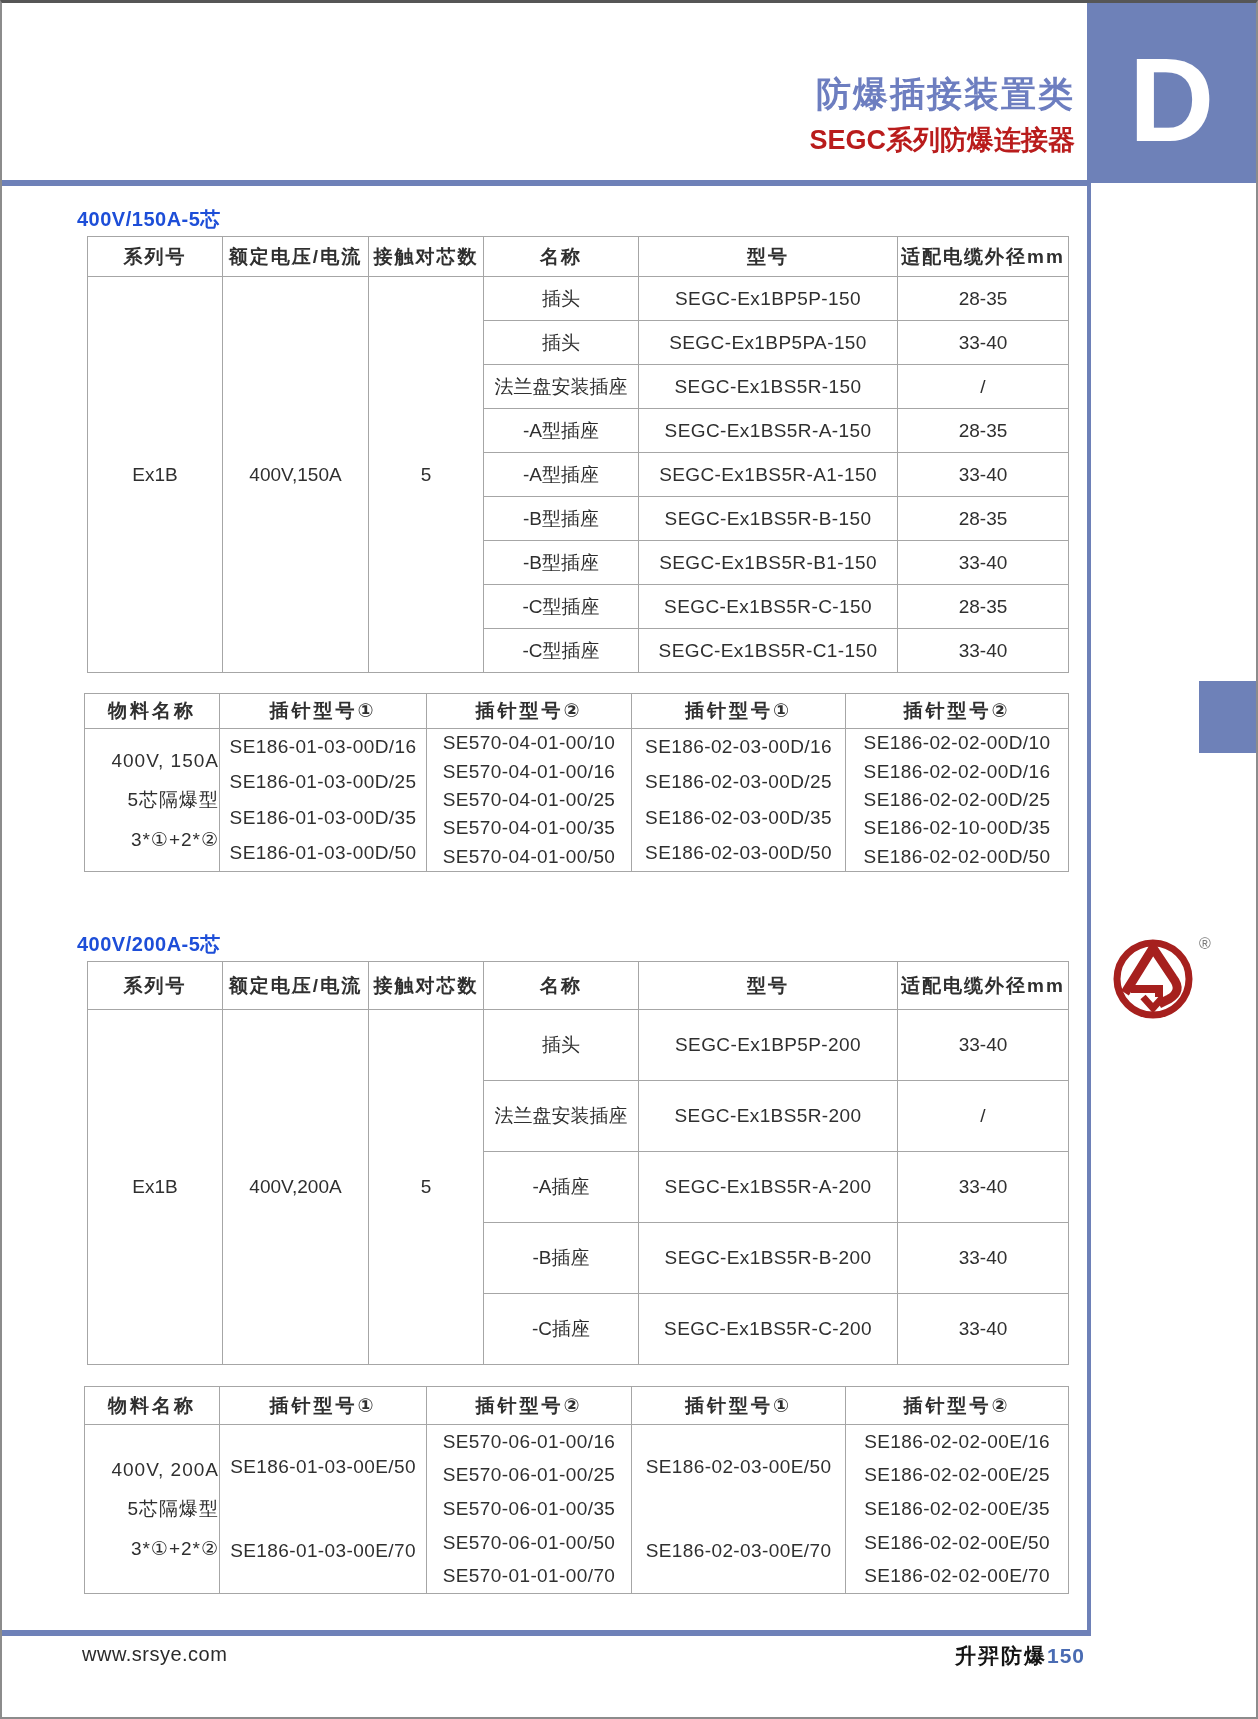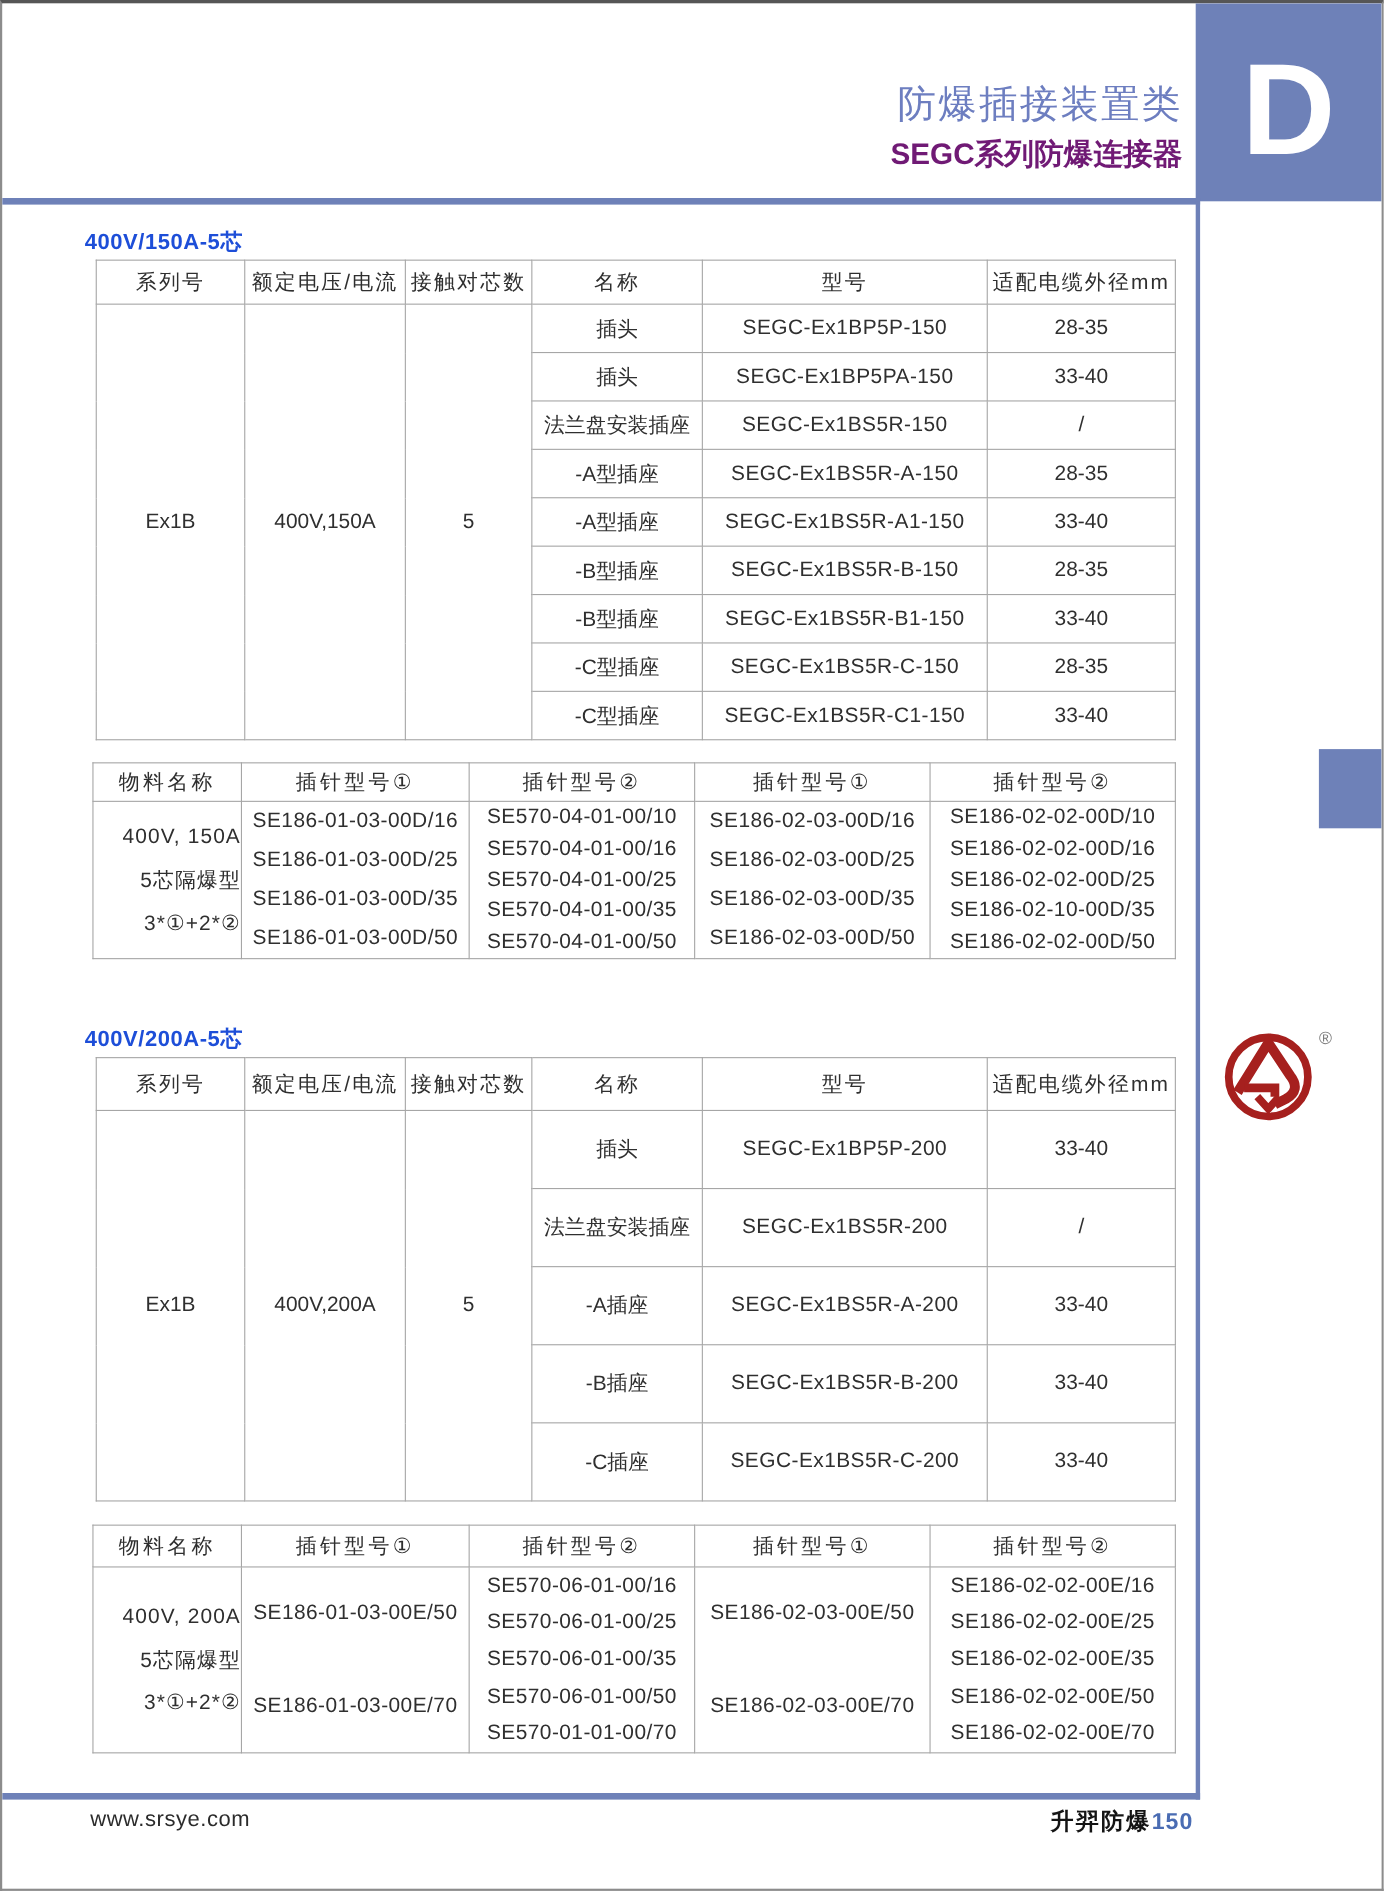--- a/index.html
+++ b/index.html
@@ -13,34 +13,34 @@
   html,body{margin:0;padding:0;background:#ffffff;}
   body{font-family:"Liberation Sans","DejaVu Sans",sans-serif;color:var(--text-dark);}
   .page{
     position:relative;width:1254px;height:1714px;overflow:hidden;background:#fff;
     border-top:3px solid #565656;border-left:2px solid #8c8c8c;border-right:2px solid #8c8c8c;border-bottom:2px solid #8c8c8c;
   }
   
   .d-block{position:absolute;left:1085px;top:0;width:169px;height:180px;background:var(--accent);
            display:flex;align-items:center;justify-content:center;}
   .d-letter{color:#ffffff;font-size:118px;font-weight:bold;line-height:1;padding-top:14px;}
-  .cat-title{position:absolute;right:181px;top:68px;font-size:35px;letter-spacing:2px;color:var(--title-blue);font-weight:normal;white-space:nowrap;}
-  .series-title{position:absolute;right:181px;top:119px;font-size:27px;font-weight:bold;color:#701a75;white-space:nowrap;}
+  .cat-title{position:absolute;right:181px;top:68px;font-size:35px;letter-spacing:2px;color:var(--title-blue);font-weight:bold;white-space:nowrap;}
+  .series-title{position:absolute;right:181px;top:119px;font-size:27px;font-weight:bold;color:#b91c1c;white-space:nowrap;}
   .h-rule{position:absolute;left:0;top:177px;width:1089px;height:6px;background:var(--accent);}
   .v-rule{position:absolute;left:1085px;top:180px;width:4px;height:1453px;background:var(--accent);}
   .side-tab{position:absolute;left:1197px;top:678px;width:57px;height:72px;background:var(--accent);}
   
   .sec-title{position:absolute;left:75px;font-size:20px;font-weight:bold;color:#1d4ed8;letter-spacing:0.5px;}
   #sec0-title{top:203px;}
   #sec1-title{top:928px;}
   
   table{border-collapse:collapse;table-layout:fixed;}
   td,th{border:1px solid var(--border-gray);text-align:center;vertical-align:middle;
         font-size:19px;color:var(--text-dark);padding:0;overflow:hidden;}
-  th{font-weight:normal;letter-spacing:2px;}
+  th{font-weight:bold;letter-spacing:2px;}
   .spec-table{position:absolute;left:85px;width:981px;}
   #spec0{top:233px;}
   #spec1{top:958px;}
   #spec0 th{height:39px;}
   #spec1 th{height:47px;}
   #spec0 .spec-row td{height:43px;}
   #spec1 .spec-row td{height:70px;}
   .model{letter-spacing:0.4px;}
   .pin-table{position:absolute;left:82px;width:984px;}
   #pin0{top:690px;}

